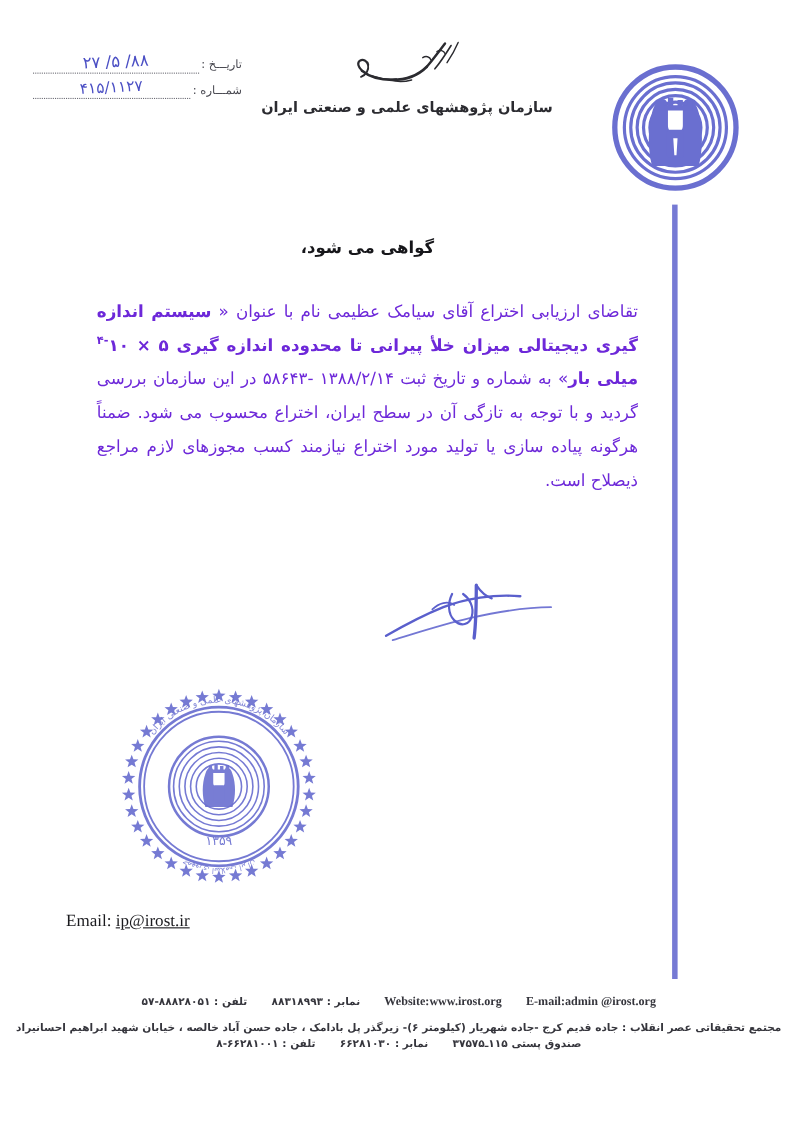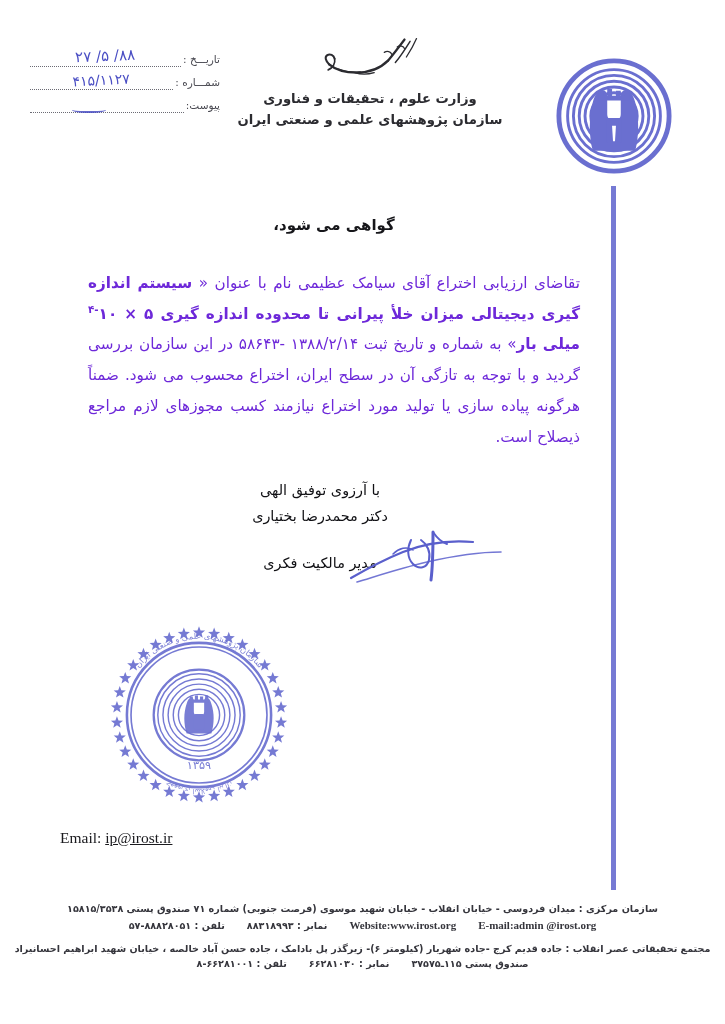--- a/index.html
+++ b/index.html
@@ -244,45 +244,38 @@
       </span>
     </div>
 
     <div class="stamp-row">
       <span class="stamp-label">شمـــاره :</span>
       <span class="stamp-dots">
         <span class="stamp-hand num">۴۱۵/۱۱۲۷</span>
       </span>
     </div>
 
-    <div class="stamp-row">
-      <span class="stamp-label">پیوست:</span>
-      <span class="stamp-dots">
-        <span class="stamp-squiggle"></span>
-      </span>
-    </div>
 
   </div>
 
   <div class="letterhead">
     <svg class="basmala" viewBox="0 0 160 50">
       <g fill="none" stroke="#2b2b30" stroke-linecap="round" stroke-linejoin="round">
         <path d="M118 6 C112 14 106 22 100 29" stroke-width="2.4"></path>
         <path d="M124 8 C119 16 114 24 108 31" stroke-width="1.6"></path>
         <path d="M131 5 C128 12 124 19 120 25" stroke-width="1.4"></path>
         <path d="M100 29 C92 37 80 42 66 42 C52 42 42 38 36 33" stroke-width="2.6"></path>
         <path d="M36 33 C32 29 31 25 34 23 C37 21 41 23 42 27" stroke-width="2.2"></path>
         <path d="M42 27 C43 32 40 37 35 39" stroke-width="1.8"></path>
         <path d="M64 42 C70 44 78 44 85 42" stroke-width="1.5"></path>
         <path d="M96 20 C99 18 103 19 104 22" stroke-width="1.4"></path>
         <path d="M110 14 C113 12 117 13 118 16" stroke-width="1.3"></path>
         <path d="M46 38 C54 41 62 42 70 41" stroke-width="1.2"></path>
       </g>
     </svg>
-    <div class="org-line">وزارت علوم ، تحقیقات و فناوری</div>
     <div class="org-line">سازمان پژوهشهای علمی و صنعتی ایران</div>
   </div>
 
   <svg class="logo" viewBox="0 0 120 120">
     <g fill="none" stroke="#6a6fd0">
       <circle cx="60" cy="60" r="57" stroke-width="5"></circle>
       <circle cx="60" cy="60" r="48" stroke-width="3"></circle>
       <circle cx="60" cy="60" r="42" stroke-width="3"></circle>
       <circle cx="60" cy="60" r="36" stroke-width="3"></circle>
       <circle cx="60" cy="60" r="30" stroke-width="3"></circle>
@@ -296,25 +289,20 @@
     </g>
   </svg>
 
   <div class="blue-rule"></div>
 
   <div class="body-wrap">
     <div class="salutation">گواهی می شود،</div>
     <p class="para">تقاضای ارزیابی اختراع آقای سیامک عظیمی نام با عنوان « <span class="b">سیستم اندازه گیری دیجیتالی میزان خلأ پیرانی تا محدوده اندازه گیری ۵ × ۱۰<sup>-۴</sup> میلی بار</span>» به شماره و تاریخ ثبت ۱۳۸۸/۲/۱۴ -۵۸۶۴۳ در این سازمان بررسی گردید و با توجه به تازگی آن در سطح ایران، اختراع محسوب می شود. ضمناً هرگونه پیاده سازی یا تولید مورد اختراع نیازمند کسب مجوزهای لازم مراجع ذیصلاح است.</p>
   </div>
 
-  <div class="sign-block">
-    <div class="sign-line">با آرزوی توفیق الهی</div>
-    <div class="sign-line">دکتر محمدرضا بختیاری</div>
-    <div class="sign-line sign-role">مدیر مالکیت فکری</div>
-  </div>
 
   <svg class="signature-svg" viewBox="0 0 190 64">
     <g fill="none" stroke="#5a5fcc" stroke-linecap="round" stroke-linejoin="round">
       <path d="M2 54 C16 46 34 36 54 28 C74 20 100 16 124 18" stroke-width="2.2"></path>
       <path d="M8 58 C28 52 52 44 78 38 C104 32 130 28 152 28" stroke-width="1.6" opacity=".85"></path>
       <path d="M62 16 C58 24 58 34 64 40 C70 46 78 44 80 36 C82 28 78 20 72 16" stroke-width="2"></path>
       <path d="M84 8 C84 24 84 40 82 56" stroke-width="3"></path>
       <path d="M84 8 C88 14 92 18 98 20" stroke-width="2"></path>
       <path d="M44 30 C50 24 58 22 64 26" stroke-width="1.5"></path>
     </g>
@@ -391,21 +379,20 @@
   <div class="contact">
     <div>
       <span>Email:</span>
       <span class="u">ip@irost.ir</span>
     </div>
   </div>
 
   <div class="footer">
 
     <div class="foot-block">
-      <div class="foot-addr">سازمان مرکزی : میدان فردوسی - خیابان انقلاب - خیابان شهید موسوی (فرصت جنوبی) شماره ۷۱     صندوق پستی ۱۵۸۱۵/۳۵۳۸</div>
       <div class="foot-contact">
         <span class="ltr">E-mail:admin @irost.org</span>
         <span class="ltr">Website:www.irost.org</span>
         <span>نمابر : ۸۸۳۱۸۹۹۳</span>
         <span>تلفن : ۸۸۸۲۸۰۵۱-۵۷</span>
       </div>
     </div>
 
     <div class="foot-block">
       <div class="foot-addr">مجتمع تحقیقاتی عصر انقلاب : جاده قدیم کرج -جاده شهریار (کیلومتر ۶)- زیرگذر پل بادامک ، جاده حسن آباد خالصه ، خیابان شهید ابراهیم احسانیراد</div>

